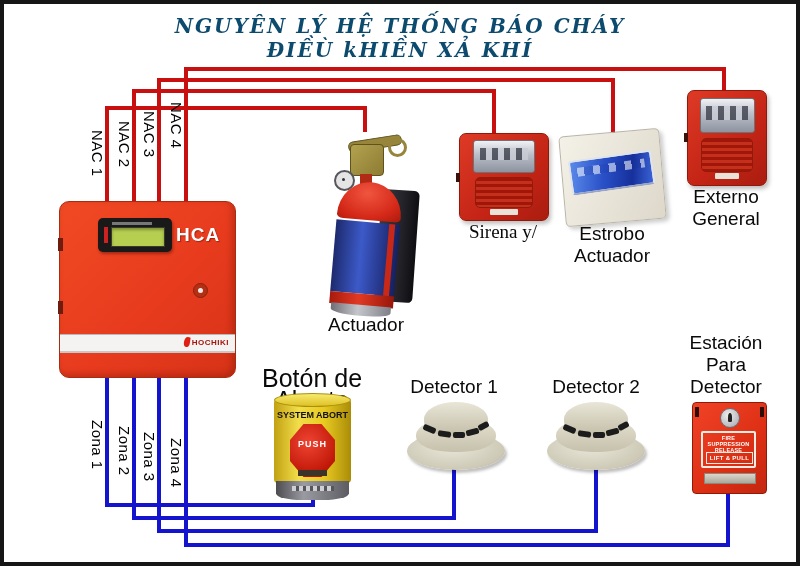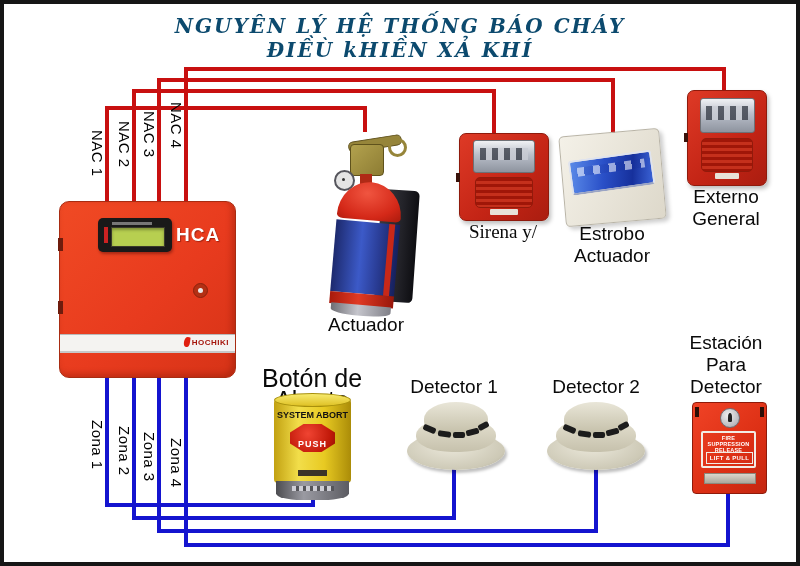--- a/index.html
+++ b/index.html
@@ -54,21 +54,21 @@
   .vhandle{position:absolute;left:12px;top:2px;width:52px;height:9px;background:#96853a;border-radius:5px;transform:rotate(-9deg);border:1px solid #60521e;}
   .vring{position:absolute;left:58px;top:4px;width:13px;height:13px;border:3px solid #96853a;border-radius:50%;}
   .gauge{position:absolute;left:6px;top:38px;width:17px;height:17px;background:#e4e4e4;border:2px solid #55555c;border-radius:50%;}
   .gauge:after{content:"";position:absolute;left:6px;top:6px;width:3px;height:3px;background:#333;border-radius:50%;}
   .vstem{position:absolute;left:34px;top:42px;width:12px;height:12px;background:#b02a16;}
   
   .abort{position:absolute;left:270px;top:389px;width:77px;height:107px;}
   .ab-body{position:absolute;left:0;top:6px;width:77px;height:84px;background:linear-gradient(90deg,#c2a112 0%,#f2de4a 32%,#e8ca22 65%,#ab8c08 100%);border-radius:4px;}
   .ab-top{position:absolute;left:0;top:0;width:77px;height:14px;background:linear-gradient(180deg,#f7ea6e,#dfc125);border-radius:50%;border:1px solid #a8900c;box-sizing:border-box;}
   .ab-text{position:absolute;left:0;top:17px;width:77px;text-align:center;font-size:9px;font-weight:bold;color:#111;}
-  .octagon{position:absolute;left:16px;top:31px;width:45px;height:28px;background:radial-gradient(circle at 40% 35%,#f04432,#c01808 70%,#8f1004);clip-path:polygon(30% 0,70% 0,100% 30%,100% 70%,70% 100%,30% 100%,0 70%,0 30%);}
+  .octagon{position:absolute;left:16px;top:31px;width:45px;height:53px;background:radial-gradient(circle at 40% 35%,#f04432,#c01808 70%,#8f1004);clip-path:polygon(30% 0,70% 0,100% 30%,100% 70%,70% 100%,30% 100%,0 70%,0 30%);}
   .octagon span{position:absolute;left:0;top:15px;width:100%;text-align:center;font-size:9px;font-weight:bold;color:#fff;letter-spacing:1px;}
   .ab-tag{position:absolute;left:24px;top:77px;width:29px;height:6px;background:#3c3428;}
   .ab-base{position:absolute;left:2px;top:88px;width:73px;height:19px;background:linear-gradient(90deg,#4c4c50,#9a9aa2 38%,#5c5c62);border-radius:0 0 35% 35%;}
   .ab-base i{position:absolute;left:16px;top:5px;width:42px;height:5px;background:repeating-linear-gradient(90deg,#cfcfd6 0 4px,#55555a 4px 7px);}
   
   .det{position:absolute;width:98px;height:70px;}
   .det .dbase{position:absolute;left:0;top:30px;width:98px;height:38px;background:radial-gradient(ellipse at 45% 35%,#ece9dc,#cdc9b6 70%,#aaa590);border-radius:50%;box-shadow:2px 3px 3px rgba(0,0,0,.25);}
   .det .dmid{position:absolute;left:9px;top:16px;width:80px;height:34px;background:linear-gradient(180deg,#e6e2d2,#c6c1ac);border-radius:50% 50% 45% 45%;}
   .det .ddome{position:absolute;left:17px;top:0;width:64px;height:34px;background:linear-gradient(180deg,#e9e6d8,#c2bda6);border-radius:50% 50% 42% 42%;}
   .det .slot{position:absolute;background:#1c1c1c;border-radius:2px;height:6px;}

